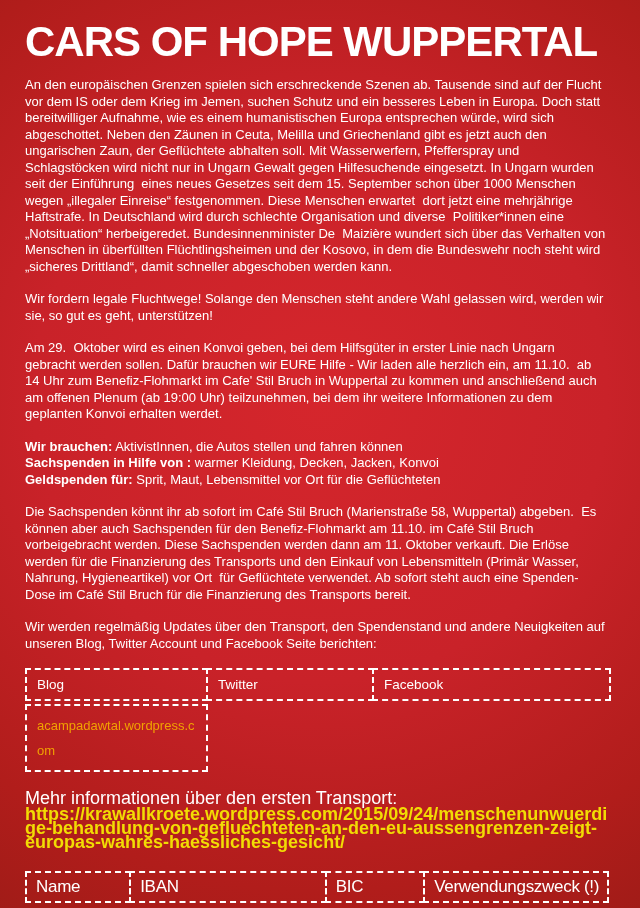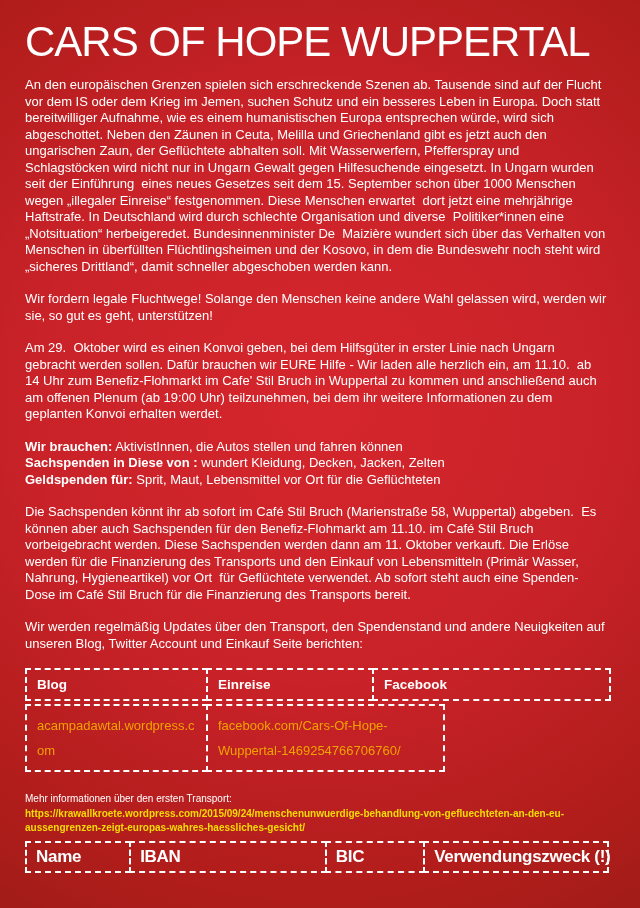--- a/index.html
+++ b/index.html
@@ -8,52 +8,52 @@
     width:640px; height:908px; box-sizing:border-box;
     padding:12px 25px 0 25px; overflow:hidden;
     background:#8c1a13;
     background-image: radial-gradient(ellipse 118% 82% at 50% 44%,
       #d5262c 0%, #c92229 38%, #b11d1b 66%, #8c1a13 100%);
     font-family:"Liberation Sans", sans-serif;
     color:#ffffff;
     -webkit-font-smoothing:antialiased;
   }
   h1.title {
-    font-size:42px; line-height:1.05; font-weight:normal;
+    font-size:42px; line-height:1.05; font-weight:bold;
     letter-spacing:-1px; margin:8px 0 13px 0; white-space:nowrap;
   }
   .body-text {
     font-size:13px; line-height:16.5px; margin:0 8px 16px 0;
     white-space:pre-wrap;
   }
   .needs { font-size:13px; line-height:16.5px; margin:0 0 16px 0; }
   .needs .lbl { font-weight:bold;text-align:center; }
   .needs .txt { white-space:pre-wrap; }
 
   
   .dtable { margin:0 0 18px 0; }
   .drow { display:flex; }
   .drow + .drow { margin-top:3px; }
   .dcell {
     border:2px dashed #ffffff; box-sizing:border-box;
     margin-left:-2px; padding:7px 10px;
     display:flex; align-items:center;
   }
   .dcell:first-child { margin-left:0; }
-  .dcell.hdr { font-weight:bold; font-size:13.5px; }
+  .dcell.hdr { font-weight:normal; font-size:13.5px; }
 
   .social .c1 { width:31%; }
   .social .c2 { width:28.5%; }
   .social .c3 { width:40.5%; }
   .social a {
     color:#f0a202; text-decoration:none; font-size:13px;
     line-height:25px; overflow-wrap:anywhere;
   }
 
-  .more-info { font-size:10px; line-height:17px; margin:2px 0 6px 0; }
+  .more-info { font-size:18px; line-height:17px; margin:2px 0 22px 0; }
   .more-info .yellow-link {
     display:block; color:#f2dc04; font-weight:bold;
     text-decoration:none; overflow-wrap:anywhere; line-height:14px;
   }
 
   h2.konto-title {
     font-size:33px; font-weight:bold; letter-spacing:-0.5px;
     margin:12px 0 10px 0;
   }
   .konto .k1 { width:18%; }
@@ -65,46 +65,43 @@
 </style>
 </head>
 <body>
 
 <div class="page">
 
   <h1 class="title">CARS OF HOPE WUPPERTAL</h1>
 
   <p class="body-text">An den europäischen Grenzen spielen sich erschreckende Szenen ab. Tausende sind auf der Flucht vor dem IS oder dem Krieg im Jemen, suchen Schutz und ein besseres Leben in Europa. Doch statt bereitwilliger Aufnahme, wie es einem humanistischen Europa entsprechen würde, wird sich abgeschottet. Neben den Zäunen in Ceuta, Melilla und Griechenland gibt es jetzt auch den ungarischen Zaun, der Geflüchtete abhalten soll. Mit Wasserwerfern, Pfefferspray und Schlagstöcken wird nicht nur in Ungarn Gewalt gegen Hilfesuchende eingesetzt. In Ungarn wurden seit der Einführung  eines neues Gesetzes seit dem 15. September schon über 1000 Menschen wegen „illegaler Einreise“ festgenommen. Diese Menschen erwartet  dort jetzt eine mehrjährige Haftstrafe. In Deutschland wird durch schlechte Organisation und diverse  Politiker*innen eine „Notsituation“ herbeigeredet. Bundesinnenminister De  Maizière wundert sich über das Verhalten von Menschen in überfüllten Flüchtlingsheimen und der Kosovo, in dem die Bundeswehr noch steht wird „sicheres Drittland“, damit schneller abgeschoben werden kann.</p>
 
-  <p class="body-text">Wir fordern legale Fluchtwege! Solange den Menschen keine andere Wahl gelassen wird, werden wir sie, so gut es geht, unterstützen!</p>
+  <p class="body-text">Wir fordern legale Fluchtwege! Solange den Menschen steht andere Wahl gelassen wird, werden wir sie, so gut es geht, unterstützen!</p>
 
   <p class="body-text">Am 29.  Oktober wird es einen Konvoi geben, bei dem Hilfsgüter in erster Linie nach Ungarn gebracht werden sollen. Dafür brauchen wir EURE Hilfe - Wir laden alle herzlich ein, am 11.10.  ab 14 Uhr zum Benefiz-Flohmarkt im Cafe' Stil Bruch in Wuppertal zu kommen und anschließend auch am offenen Plenum (ab 19:00 Uhr) teilzunehmen, bei dem ihr weitere Informationen zu dem geplanten Konvoi erhalten werdet.</p>
 
   <div class="needs">
     <div><span class="lbl">Wir brauchen:</span><span class="txt"> AktivistInnen, die Autos stellen und fahren können</span></div>
-    <div><span class="lbl">Sachspenden in Diese von :</span><span class="txt"> wundert Kleidung, Decken, Jacken, Zelten</span></div>
+    <div><span class="lbl">Sachspenden in Hilfe von :</span><span class="txt"> warmer Kleidung, Decken, Jacken, Konvoi</span></div>
     <div><span class="lbl">Geldspenden für:</span><span class="txt"> Sprit, Maut, Lebensmittel vor Ort für die Geflüchteten</span></div>
   </div>
 
   <p class="body-text">Die Sachspenden könnt ihr ab sofort im Café Stil Bruch (Marienstraße 58, Wuppertal) abgeben.  Es können aber auch Sachspenden für den Benefiz-Flohmarkt am 11.10. im Café Stil Bruch vorbeigebracht werden. Diese Sachspenden werden dann am 11. Oktober verkauft. Die Erlöse werden für die Finanzierung des Transports und den Einkauf von Lebensmitteln (Primär Wasser, Nahrung, Hygieneartikel) vor Ort  für Geflüchtete verwendet. Ab sofort steht auch eine Spenden-Dose im Café Stil Bruch für die Finanzierung des Transports bereit.</p>
 
-  <p class="body-text">Wir werden regelmäßig Updates über den Transport, den Spendenstand und andere Neuigkeiten auf unseren Blog, Twitter Account und Einkauf Seite berichten:</p>
+  <p class="body-text">Wir werden regelmäßig Updates über den Transport, den Spendenstand und andere Neuigkeiten auf unseren Blog, Twitter Account und Facebook Seite berichten:</p>
 
   <div class="dtable social">
     <div class="drow">
       <div class="dcell hdr c1">Blog</div>
-      <div class="dcell hdr c2">Einreise</div>
+      <div class="dcell hdr c2">Twitter</div>
       <div class="dcell hdr c3">Facebook</div>
     </div>
     <div class="drow">
       <div class="dcell c1">
           <a>acampadawtal.wordpress.com</a>
-        </div>
-      <div class="dcell c3">
-          <a>facebook.com/Cars-Of-Hope-Wuppertal-1469254766706760/</a>
         </div>
     </div>
   </div>
 
   <div class="more-info">
     <span>Mehr informationen über den ersten Transport:</span>
     <a class="yellow-link">https://krawallkroete.wordpress.com/2015/09/24/menschenunwuerdige-behandlung-von-gefluechteten-an-den-eu-aussengrenzen-zeigt-europas-wahres-haessliches-gesicht/</a>
   </div>
 
 

